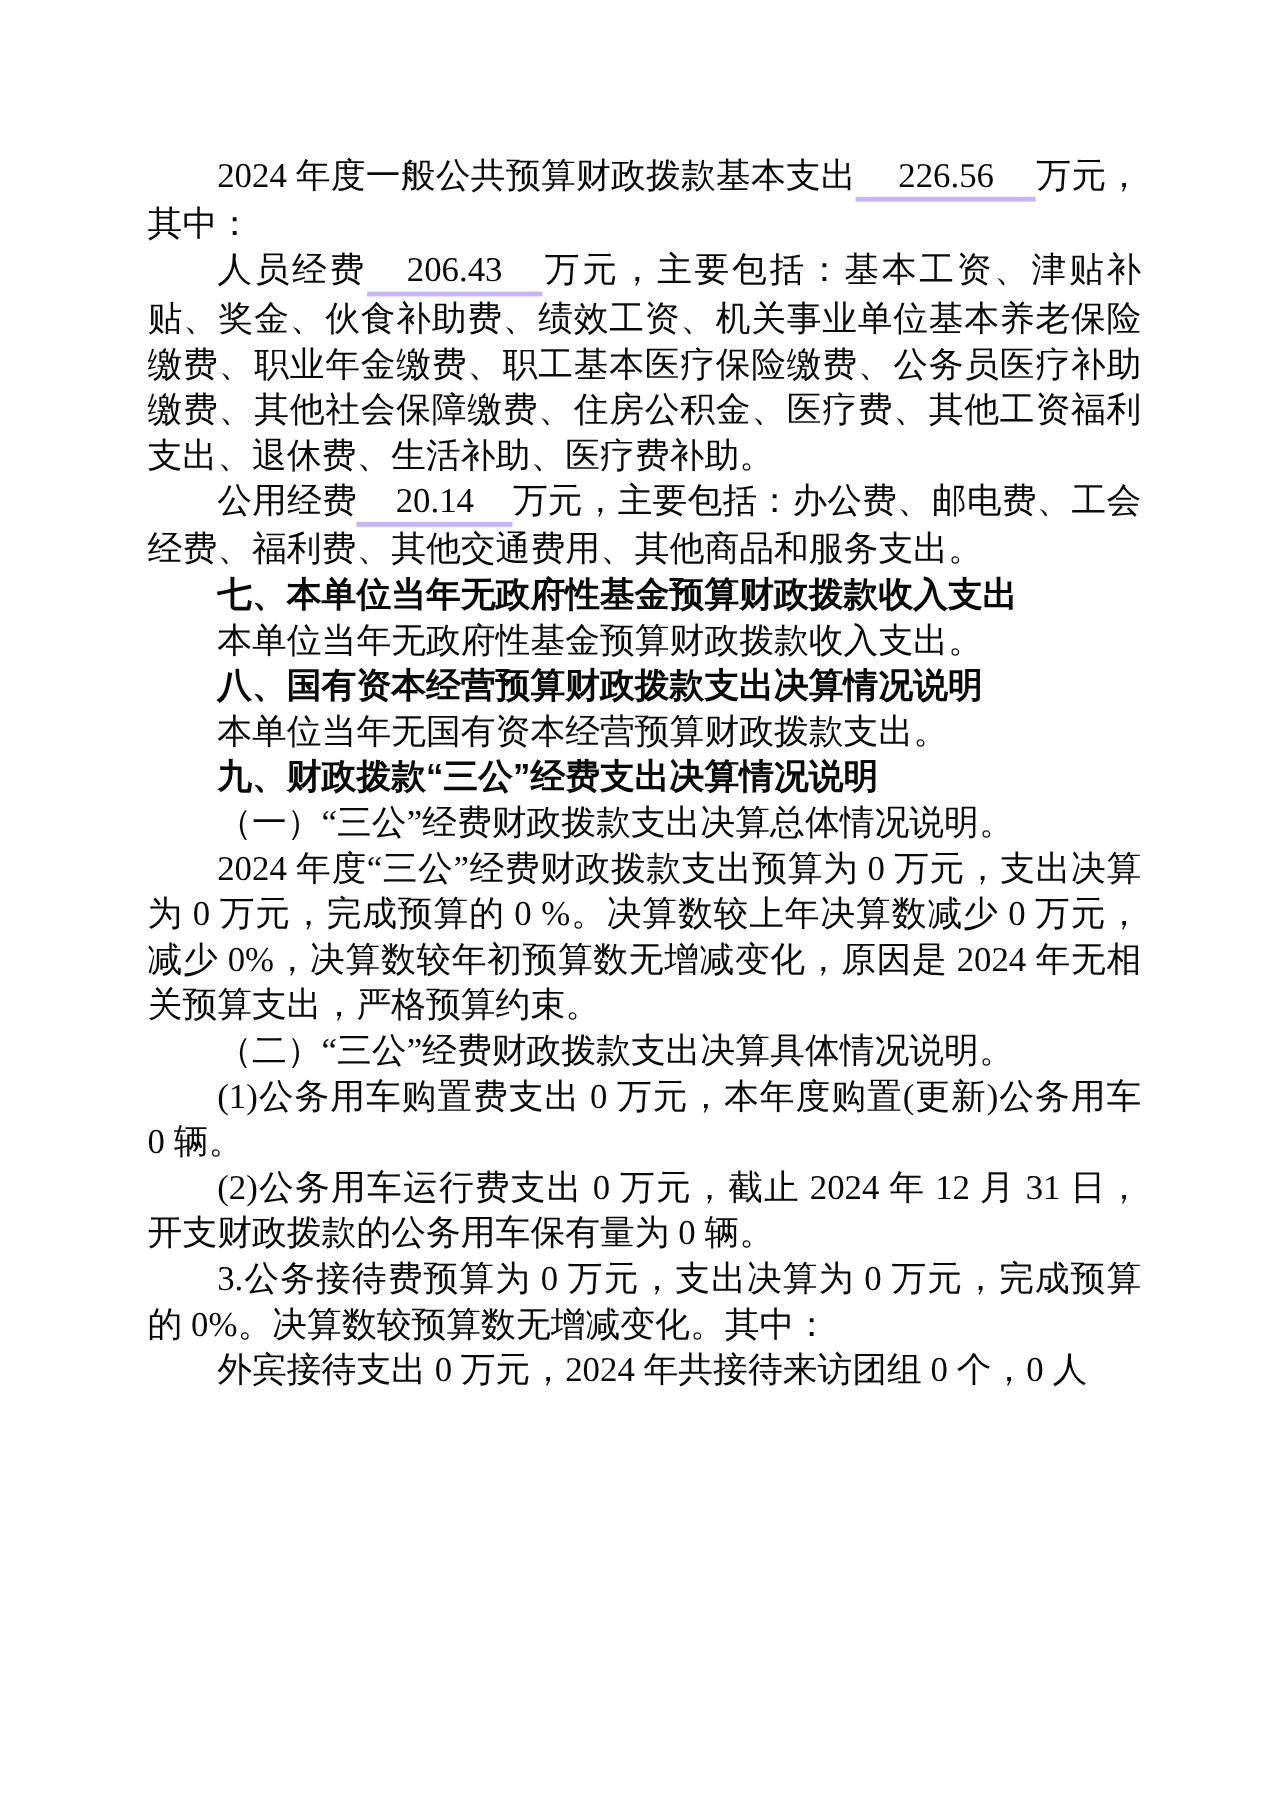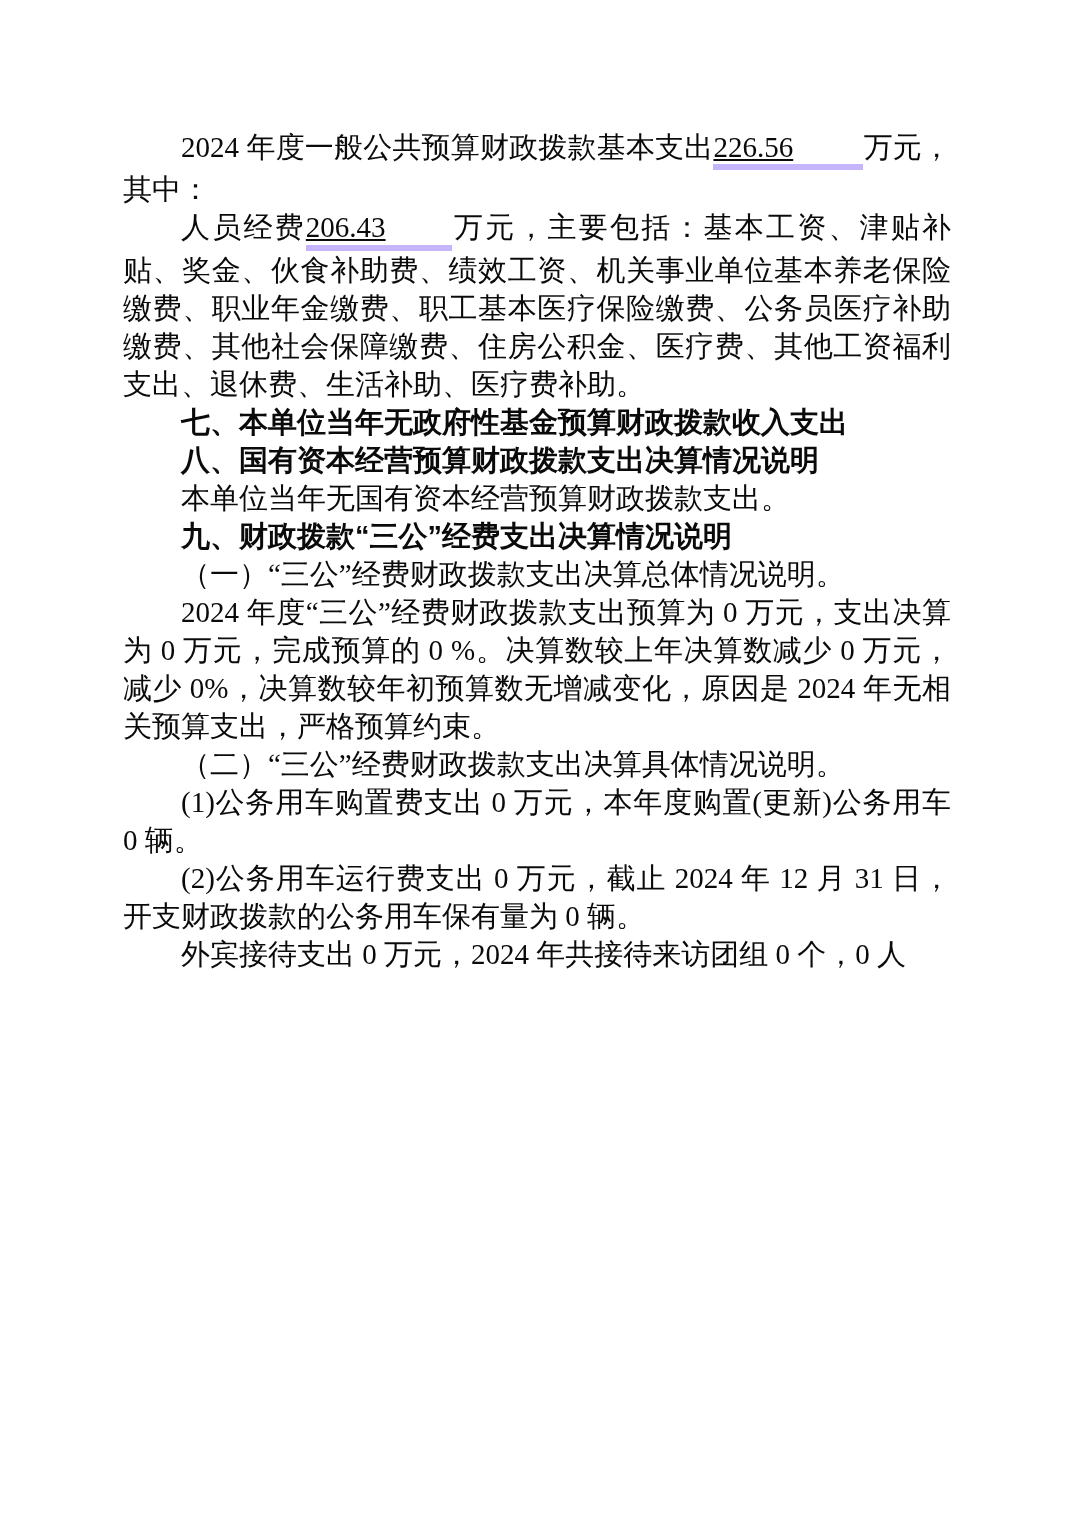--- a/index.html
+++ b/index.html
@@ -28,36 +28,38 @@
     margin: 0;
     padding: 0;
     text-indent: 58px;
   }
   .para.heading {
     font-weight: 700;
     font-family: "Liberation Sans", "DejaVu Sans", sans-serif;
   }
   .blank {
     display: inline-block;
-    text-align: left;
+    text-align: center;
     line-height: 1.15;
-    border-bottom: 6px solid #c4b5fd;
+    border-bottom: 4px solid #c4b5fd;
     text-indent: 0;
-    text-decoration: underline;
   }
 </style>
 </head>
 <body>
 
 <div class="doc" id="doc">
     <p class="para body"><span>2024 年度一般公共预算财政拨款基本支出</span><span class="blank" style="min-width: 150px;">226.56</span><span>万元，其中：</span></p>
     <p class="para body"><span>人员经费</span><span class="blank" style="min-width: 146px;">206.43</span><span>万元，主要包括：基本工资、津贴补贴、奖金、伙食补助费、绩效工资、机关事业单位基本养老保险缴费、职业年金缴费、职工基本医疗保险缴费、公务员医疗补助缴费、其他社会保障缴费、住房公积金、医疗费、其他工资福利支出、退休费、生活补助、医疗费补助。</span></p>
+    <p class="para body"><span>公用经费</span><span class="blank" style="min-width: 130px;">20.14</span><span>万元，主要包括：办公费、邮电费、工会经费、福利费、其他交通费用、其他商品和服务支出。</span></p>
     <p class="para heading"><span>七、本单位当年无政府性基金预算财政拨款收入支出</span></p>
+    <p class="para body"><span>本单位当年无政府性基金预算财政拨款收入支出。</span></p>
     <p class="para heading"><span>八、国有资本经营预算财政拨款支出决算情况说明</span></p>
     <p class="para body"><span>本单位当年无国有资本经营预算财政拨款支出。</span></p>
     <p class="para heading"><span>九、财政拨款“三公”经费支出决算情况说明</span></p>
     <p class="para body"><span>（一）“三公”经费财政拨款支出决算总体情况说明。</span></p>
     <p class="para body"><span>2024 年度“三公”经费财政拨款支出预算为 0 万元，支出决算为 0  万元，完成预算的 0 %。决算数较上年决算数减少 0 万元，减少 0%，决算数较年初预算数无增减变化，原因是 2024 年无相关预算支出，严格预算约束。</span></p>
     <p class="para body"><span>（二）“三公”经费财政拨款支出决算具体情况说明。</span></p>
     <p class="para body"><span>(1)公务用车购置费支出 0 万元，本年度购置(更新)公务用车 0 辆。</span></p>
     <p class="para body"><span>(2)公务用车运行费支出 0 万元，截止 2024 年 12 月 31 日，开支财政拨款的公务用车保有量为 0 辆。</span></p>
+    <p class="para body"><span>3.公务接待费预算为 0 万元，支出决算为 0 万元，完成预算的 0%。决算数较预算数无增减变化。其中：</span></p>
     <p class="para body"><span>外宾接待支出 0 万元，2024 年共接待来访团组 0 个，0 人</span></p>
   </div>
 
 </body></html>

